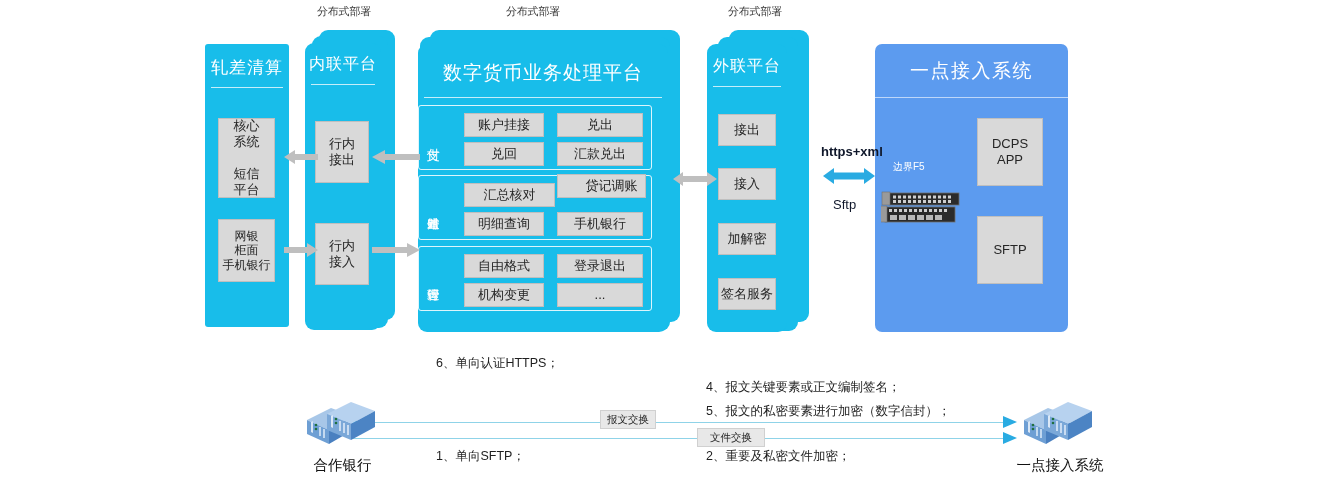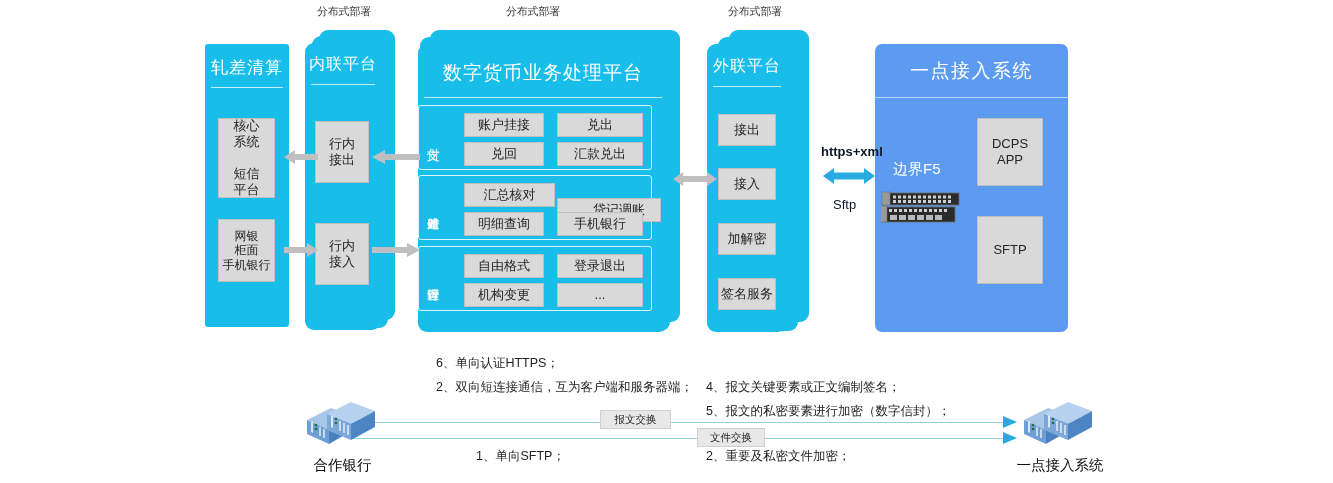--- a/index.html
+++ b/index.html
@@ -125,21 +125,21 @@
   .bluebox-title {
     color: #ffffff;
     text-align: center;
     font-size: 19px;
     letter-spacing: 1.5px;
     width: 100%;
   }
   .f5label {
     position: absolute;
     color: #ffffff;
-    font-size: 15px;
+    font-size: 10px;
     white-space: nowrap;
   }
 
   
   .note {
     position: absolute;
     font-size: 12.5px;
     color: #1f1f1f;
     white-space: nowrap;
     letter-spacing: 0px;
@@ -231,21 +231,21 @@
   <div class="groupframe" style="left:418px;top:105px;width:234px;height:65px;"></div>
   <div class="vlabel" style="left:424px;top:110px;width:18px;height:55px;">支付</div>
   <div class="gbox" style="left:464px;top:113px;width:80px;height:24px;">账户挂接</div>
   <div class="gbox" style="left:557px;top:113px;width:86px;height:24px;">兑出</div>
   <div class="gbox" style="left:464px;top:142px;width:80px;height:24px;">兑回</div>
   <div class="gbox" style="left:557px;top:142px;width:86px;height:24px;">汇款兑出</div>
 
   <div class="groupframe" style="left:418px;top:175px;width:234px;height:65px;"></div>
   <div class="vlabel" style="left:424px;top:178px;width:18px;height:59px;font-size:12px;">对账差错</div>
   <div class="gbox" style="left:464px;top:183px;width:91px;height:24px;">汇总核对</div>
-  <div class="gbox" style="left:557px;top:198px;width:104px;height:24px;padding-left:20px;">贷记调账</div>
+  <div class="gbox" style="left:557px;top:174px;width:89px;height:24px;padding-left:20px;">贷记调账</div>
   <div class="gbox" style="left:464px;top:212px;width:80px;height:24px;">明细查询</div>
   <div class="gbox" style="left:557px;top:212px;width:86px;height:24px;">手机银行</div>
 
   <div class="groupframe" style="left:418px;top:246px;width:234px;height:65px;"></div>
   <div class="vlabel" style="left:424px;top:249px;width:18px;height:59px;font-size:12px;">运行管理</div>
   <div class="gbox" style="left:464px;top:254px;width:80px;height:24px;text-align:center;">自由格式</div>
   <div class="gbox" style="left:557px;top:254px;width:86px;height:24px;">登录退出</div>
   <div class="gbox" style="left:464px;top:283px;width:80px;height:24px;">机构变更</div>
   <div class="gbox" style="left:557px;top:283px;width:86px;height:24px;">...</div>
 
@@ -349,42 +349,41 @@
     <path d="M0 8 L10 1 L10 5 L34 5 L34 1 L44 8 L34 15 L34 11 L10 11 L10 15 Z" fill="#BFBFBF"></path>
   </svg>
 
   <div class="proto" style="left:821px;top:144px;">https+xml</div>
   <svg class="barrow" style="left:823px;top:167px;width:52px;height:18px;" viewBox="0 0 52 18">
     <path d="M0 9 L11 1 L11 5.5 L41 5.5 L41 1 L52 9 L41 17 L41 12.5 L11 12.5 L11 17 Z" fill="#29ABE2"></path>
   </svg>
   <div class="proto light" style="left:833px;top:197px;">Sftp</div>
 
   <div class="note" style="left:436px;top:355px;">6、单向认证HTTPS；</div>
-  <div class="note" style="left:436px;top:379px;">2、双向短连接通信，互为客户端和服务器端；</div>
   <div class="note" style="left:706px;top:379px;">4、报文关键要素或正文编制签名；</div>
   <div class="note" style="left:706px;top:403px;">5、报文的私密要素进行加密（数字信封）；</div>
 
-  <div class="note" style="left:436px;top:448px;margin-left:40px;">1、单向SFTP；</div>
+  <div class="note" style="left:436px;top:448px;">1、单向SFTP；</div>
   <div class="note" style="left:706px;top:448px;">2、重要及私密文件加密；</div>
 
   <div class="hline" style="left:352px;top:422px;width:660px;"></div>
   <div class="hline" style="left:352px;top:438px;width:660px;"></div>
 
   <svg style="position:absolute;left:343px;top:415px;width:14px;height:14px;" viewBox="0 0 14 14">
     <path d="M0 7 L14 1 L14 13 Z" fill="#56C8EA"></path>
   </svg>
 
   <svg style="position:absolute;left:1003px;top:415px;width:14px;height:14px;" viewBox="0 0 14 14">
     <path d="M14 7 L0 1 L0 13 Z" fill="#29ABE2"></path>
   </svg>
   <svg style="position:absolute;left:1003px;top:431px;width:14px;height:14px;" viewBox="0 0 14 14">
     <path d="M14 7 L0 1 L0 13 Z" fill="#29ABE2"></path>
   </svg>
 
-  <div class="tagbox" style="left:600px;top:410px;width:71px;height:19px;">报文交换</div>
+  <div class="tagbox" style="left:600px;top:410px;width:56px;height:19px;">报文交换</div>
   <div class="tagbox" style="left:697px;top:428px;width:68px;height:19px;">文件交换</div>
 
   <svg class="server-icon" style="left:297px;top:400px;width:88px;height:50px;" viewBox="0 0 88 50">
     <g>
       <polygon points="10,20 34,8 56,16 32,30" fill="#A8C7E8"></polygon>
       <polygon points="10,20 32,30 32,44 10,34" fill="#6E9FD4"></polygon>
       <polygon points="32,30 56,16 56,30 32,44" fill="#4A80C0"></polygon>
       <polygon points="14,22 16,21 16,33 14,32" fill="#D8E6F5"></polygon>
       <circle cx="19" cy="25" r="1.3" fill="#1f6f3f"></circle>
         <circle cx="19" cy="29" r="1.3" fill="#1f6f3f"></circle>

